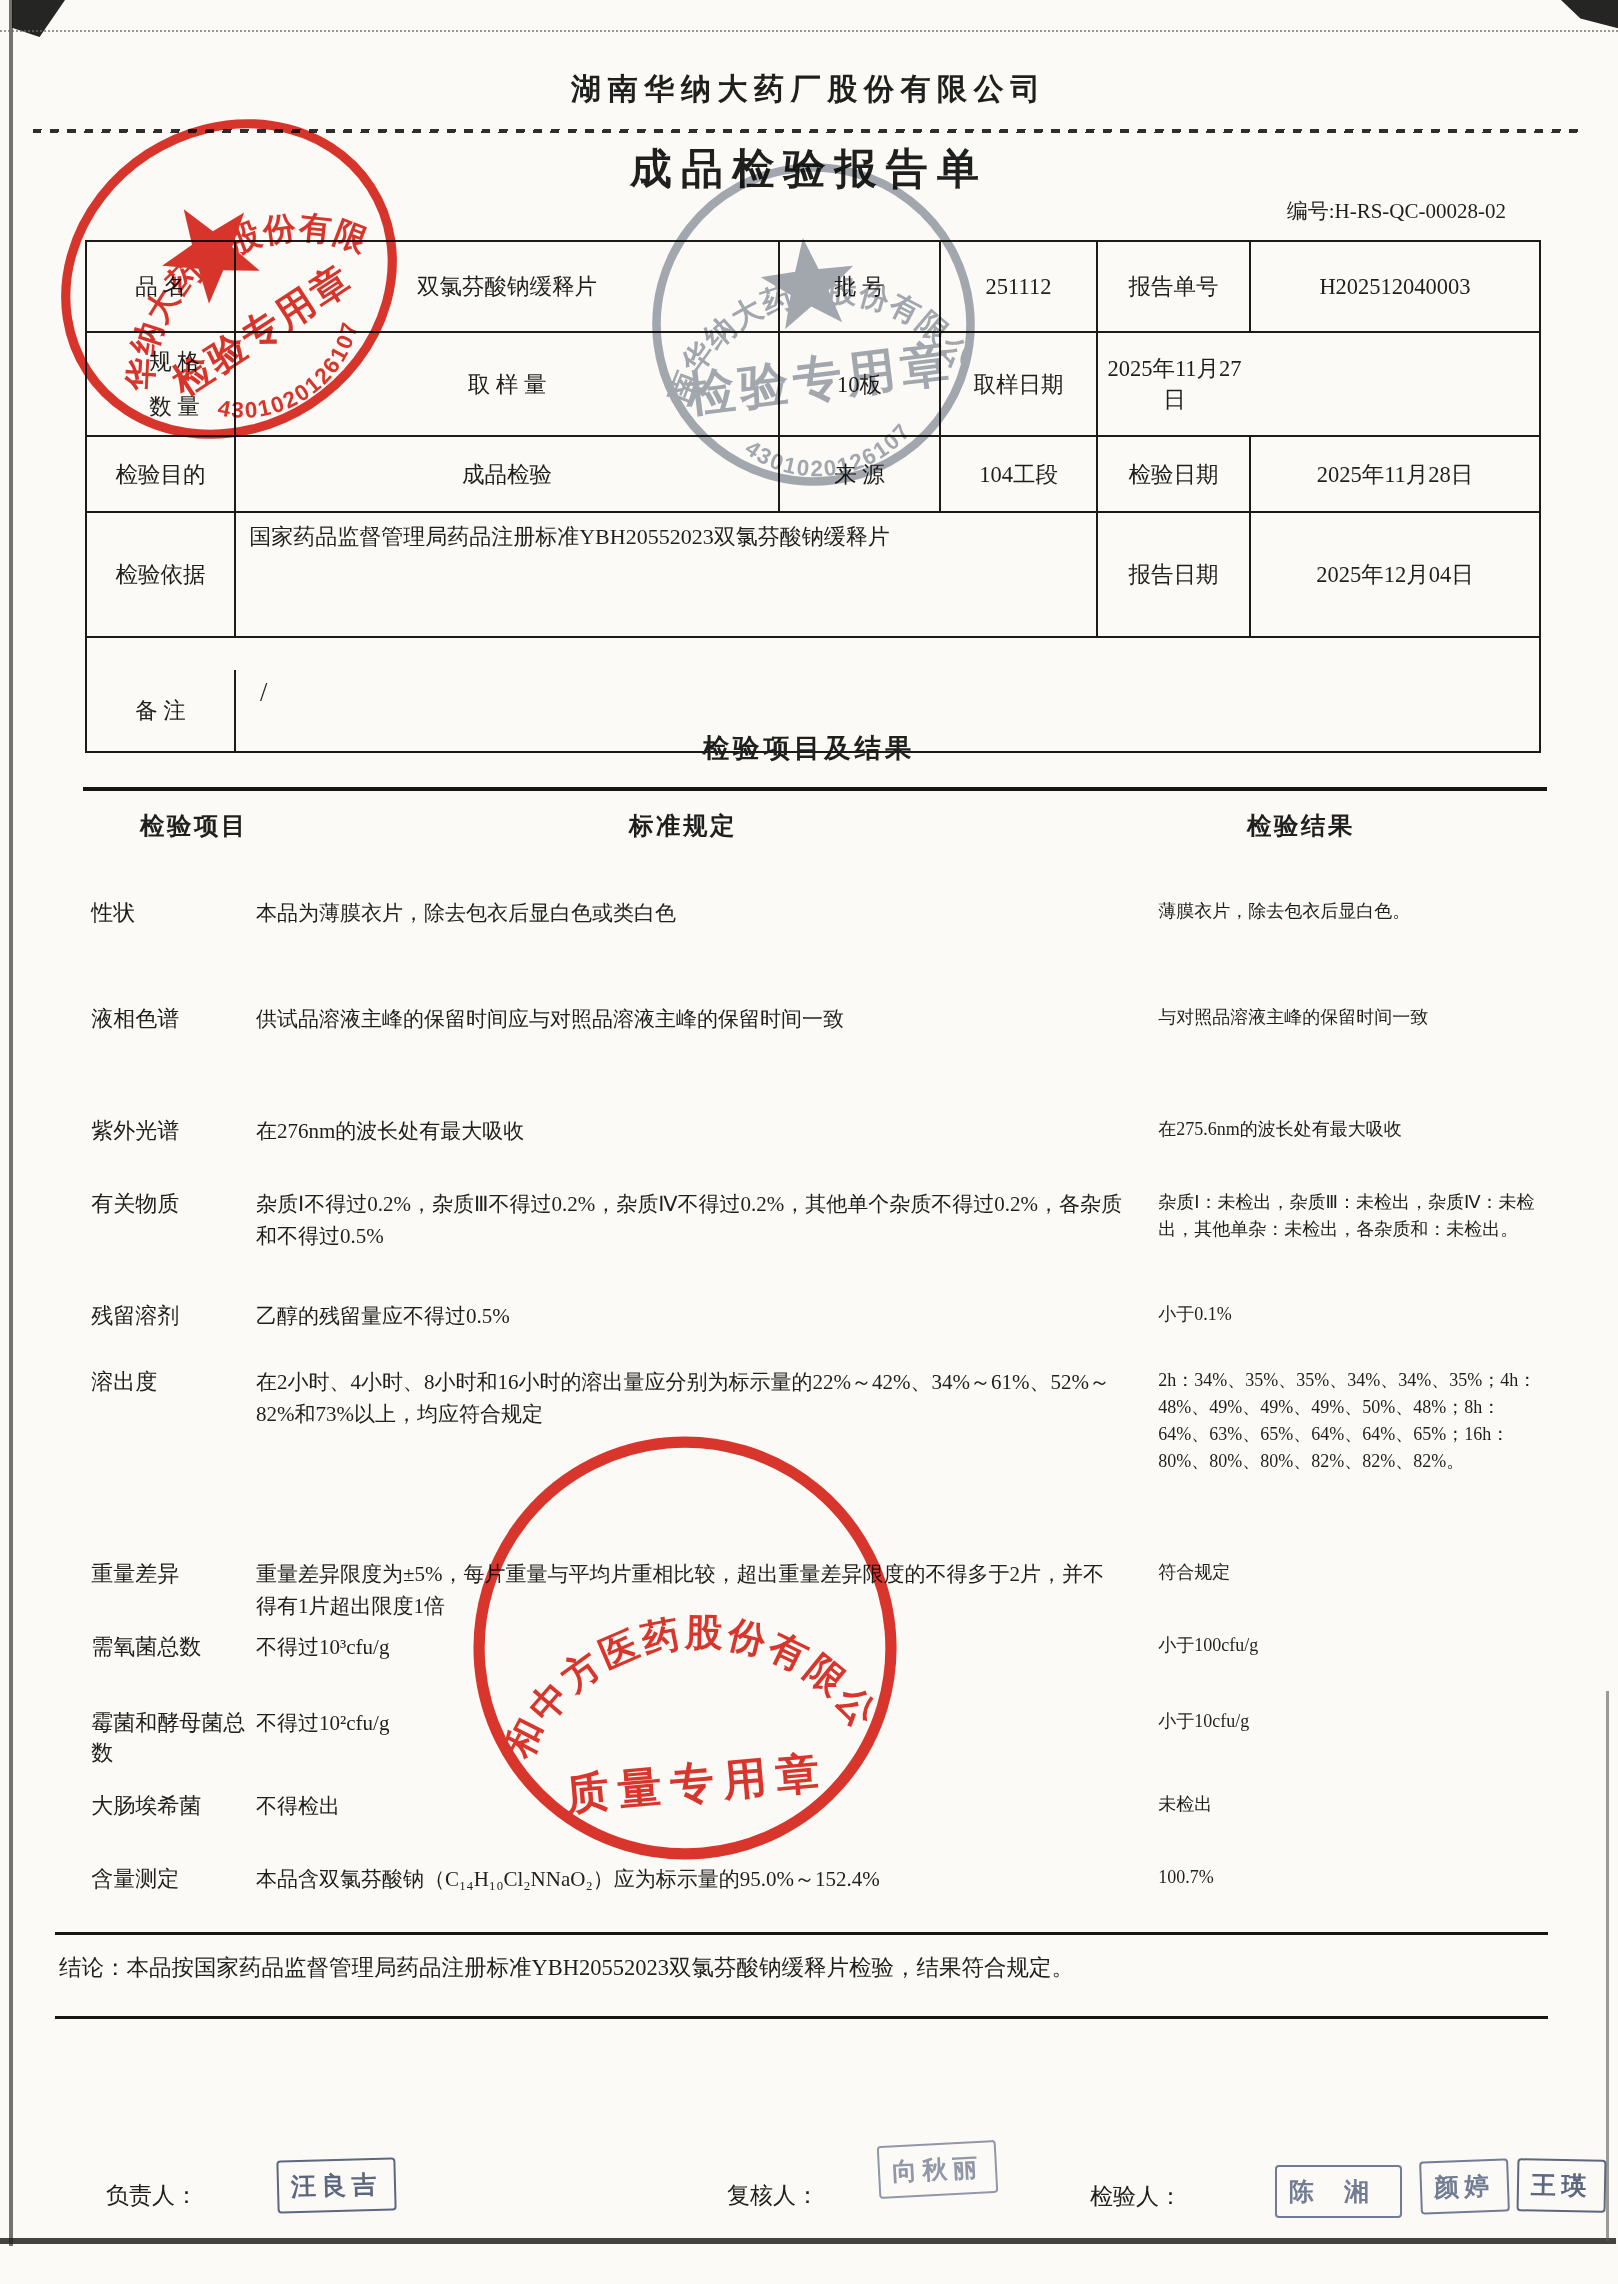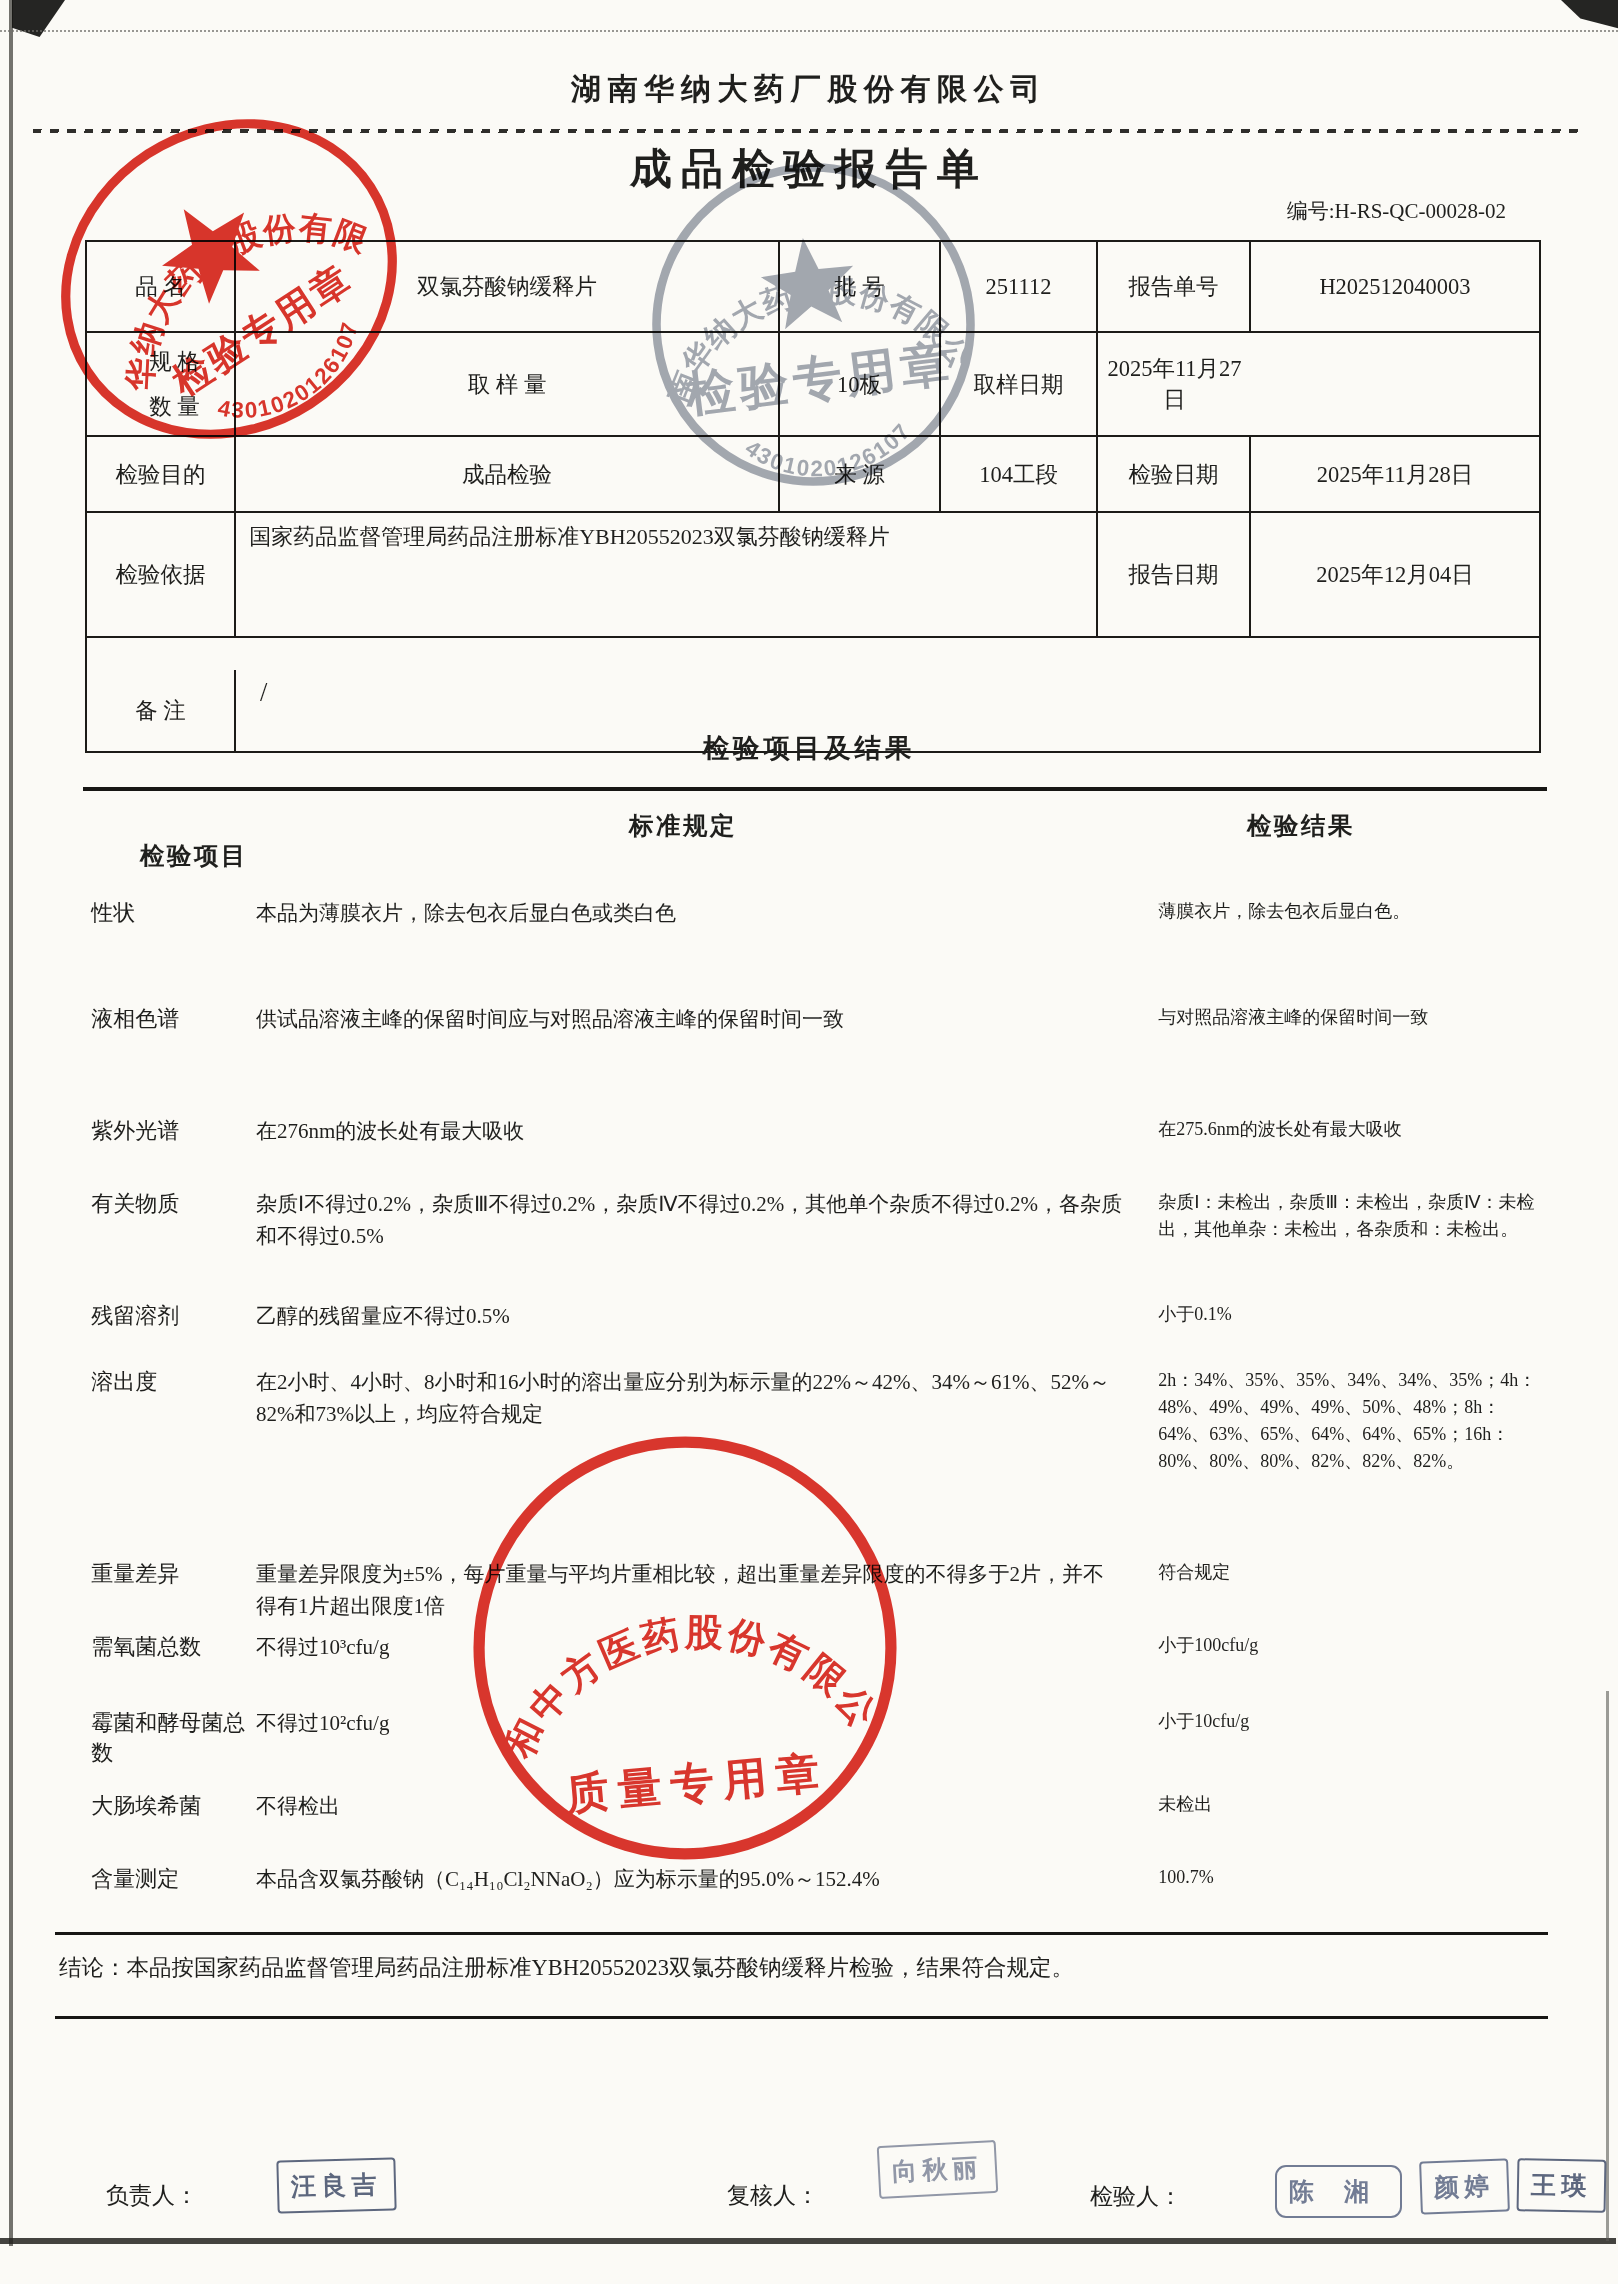--- a/index.html
+++ b/index.html
@@ -36,36 +36,36 @@
   .cell:last-child{border-right:none;}
   .cell.stack{flex-direction:column;justify-content:space-evenly;padding-left:28px;}
   .cell.topleft{align-items:flex-start;justify-content:flex-start;text-align:left;padding:9.2px 13.2px 0 13.2px;font-size:22px;}
   .cell.remark{align-items:flex-start;justify-content:flex-start;padding:6.6px 0 0 24px;font-size:26.4px;}
   
   .sec-title{position:absolute;left:0;top:731px;width:100%;text-align:center;font-size:26.4px;font-weight:bold;
              letter-spacing:4px;font-family:"Liberation Sans",sans-serif;}
   .rule{position:absolute;background:#171614;}
   .rule-a{left:83px;top:787px;width:1464px;height:4px;}
   .res-head-item{position:absolute;top:810px;font-size:24.4px;font-weight:bold;font-family:"Liberation Sans",sans-serif;letter-spacing:2.6px;}
-  .rh1{left:140px;margin-top:30px;} .rh2{left:629px;} .rh3{left:1247px;}
+  .rh1{left:140px;} .rh2{left:629px;} .rh3{left:1247px;}
   .res-rows{position:absolute;left:86px;top:898px;width:1461px;}
   .trow{display:grid;grid-template-columns:170px 893px 398px;align-items:start;}
   .ti{padding-left:5.3px;font-size:22px;}
   .ts{font-size:21px;line-height:1.5;padding-right:26.4px;box-sizing:border-box;}
   .trs{font-size:18px;line-height:1.5;padding-left:9.2px;box-sizing:border-box;}
   .rule-b{left:55px;top:1932px;width:1493px;height:3.3px;}
   .conclusion{position:absolute;left:59px;top:1952px;width:1506px;font-size:22.5px;line-height:1.4;}
   .rule-c{left:55px;top:2016px;width:1493px;height:3.3px;}
   
   .sig-label{position:absolute;font-size:23px;font-weight:normal;font-family:"Liberation Sans",sans-serif;}
   .name-stamp{position:absolute;display:inline-block;border:2px solid currentColor;border-radius:4px;
               padding:8px 12px;font-size:25px;font-weight:bold;font-family:"Liberation Sans",sans-serif;
               letter-spacing:5.3px;opacity:.82;background:rgba(255,255,255,0);}
   .ns-dark{color:#3b4764;} .ns-mid{color:#55617f;} .ns-light{color:#7a8296;}
-  .ls-wide{letter-spacing:30px;padding-right:1px;border-radius:11px;}
+  .ls-wide{letter-spacing:30px;padding-right:1px;}
   
   .stamp{position:absolute;mix-blend-mode:multiply;}
   .st-a{left:41px;top:94px;opacity:.93;}
   .st-b{left:642px;top:153px;opacity:.8;}
   .st-c{left:454px;top:1417px;opacity:.92;}
 </style>
 </head>
 <body>
 
 <div class="page">

